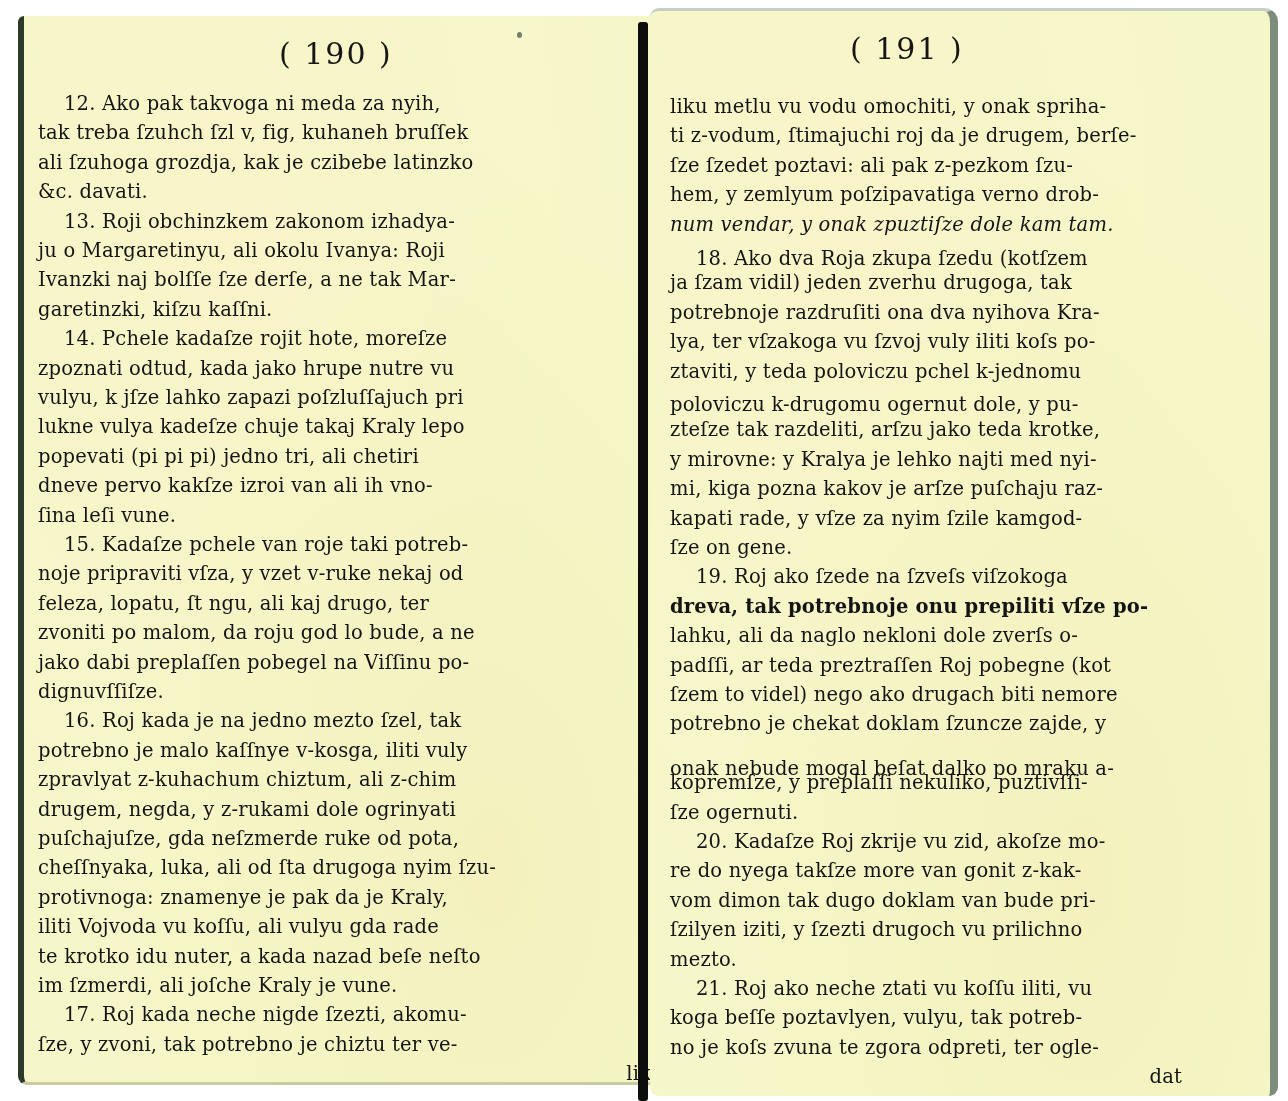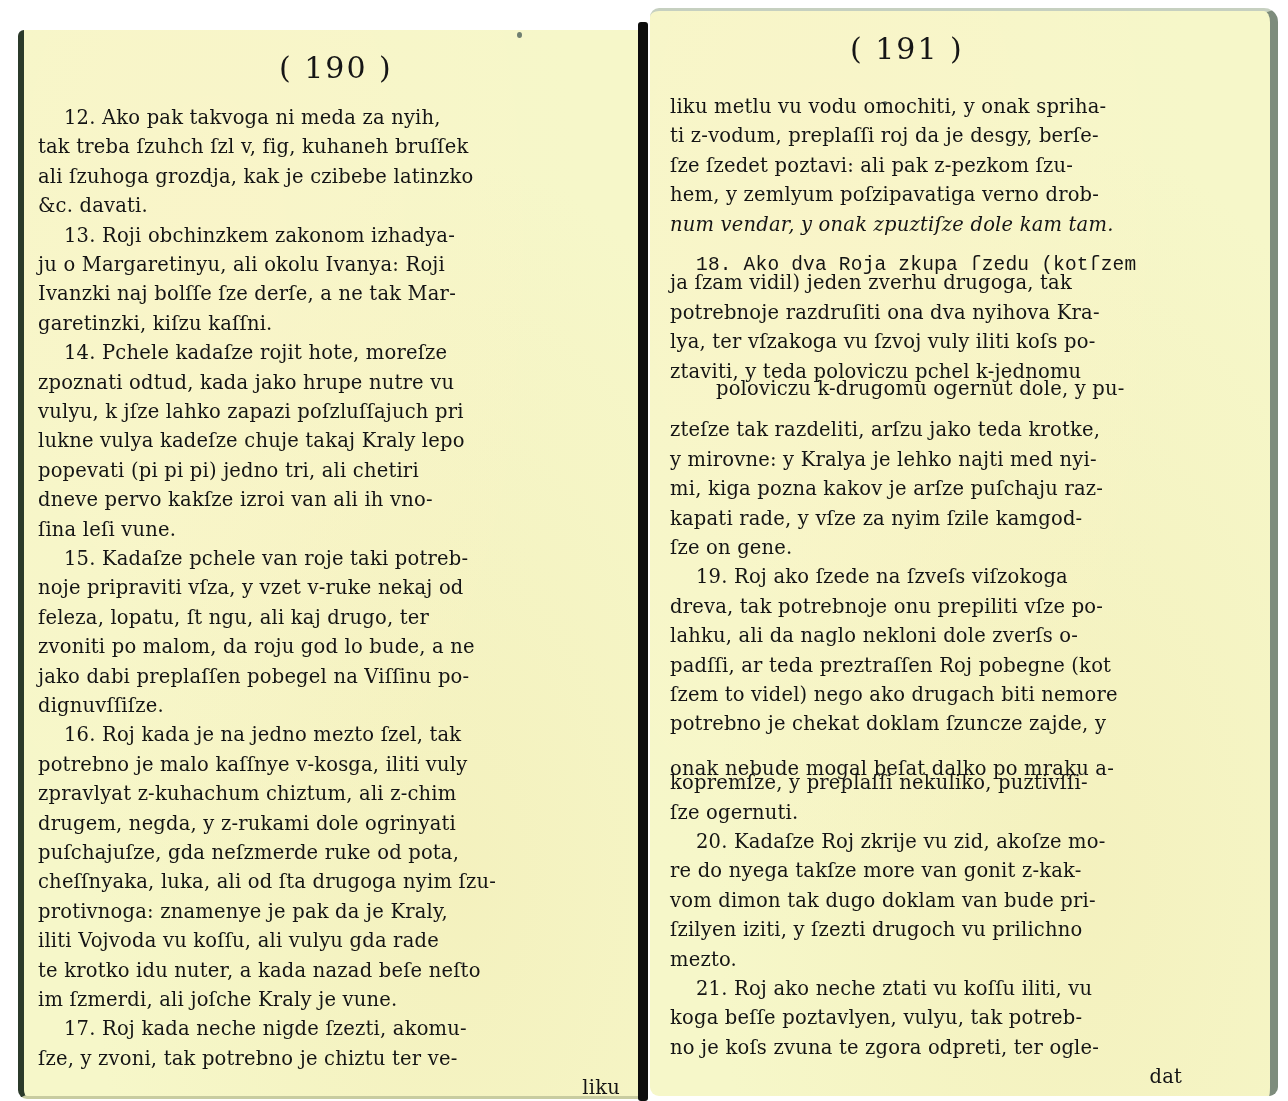--- a/index.html
+++ b/index.html
@@ -24,26 +24,27 @@
     position: absolute;
     background: #f6f7c9;
     background-image:
       radial-gradient(ellipse at 30% 20%, rgba(255,240,200,0.35), rgba(0,0,0,0) 60%),
       radial-gradient(ellipse at 70% 80%, rgba(240,230,170,0.35), rgba(0,0,0,0) 60%);
     overflow: hidden;
     border-radius: 9px;
   }
   .page-left {
     left: 18px;
-    top: 30px;
+    top: 16px;
     width: 624px;
     height: 1066px;
     border-left: 6px solid #2b3a2a;
     border-bottom: 3px solid #c8cca0;
     border-top-left-radius: 6px;
+    padding-left: 44px;
   }
   .page-right {
     left: 650px;
     top: 8px;
     width: 620px;
     height: 1085px;
     border-right: 8px solid #7d8c7c;
     border-top: 3px solid #c6d0c0;
     border-top-right-radius: 14px;
   }
@@ -133,37 +134,37 @@
     <div class="line catch" id="left-catch" style="top: 1046.2px;">liku</div>
   </div>
 
   <div class="gutter"></div>
 
   <div class="page page-right">
     <div class="page-number">( 191 )</div>
     <span class="speck" style="left:233px;top:90px;width:4px;height:4px;"></span>
     <div id="right-lines">
         <div class="line" style="top: 84px;">liku metlu vu vodu omochiti, y onak spriha-</div>
-        <div class="line" style="top: 113.4px;">ti z-vodum, preplaſſi roj da je desgy, berſe-</div>
+        <div class="line" style="top: 113.4px;">ti z-vodum, ſtimajuchi roj da je drugem, berſe-</div>
         <div class="line" style="top: 142.8px;">ſze ſzedet poztavi: ali pak z-pezkom ſzu-</div>
         <div class="line" style="top: 172.2px;">hem, y zemlyum poſzipavatiga verno drob-</div>
         <div class="line" style="top: 201.6px; font-style: italic;">num vendar, y onak zpuztiſze dole kam tam.</div>
-        <div class="line indent" style="top: 242px; font-family: Liberation Mono, monospace;">18. Ako dva Roja zkupa ſzedu (kotſzem</div>
+        <div class="line indent" style="top: 236px;">18. Ako dva Roja zkupa ſzedu (kotſzem</div>
         <div class="line" style="top: 260.4px;">ja ſzam vidil) jeden zverhu drugoga, tak</div>
         <div class="line" style="top: 289.8px;">potrebnoje razdruſiti ona dva nyihova Kra-</div>
         <div class="line" style="top: 319.2px;">lya, ter vſzakoga vu ſzvoj vuly iliti koſs po-</div>
         <div class="line" style="top: 348.6px;">ztaviti, y teda poloviczu pchel k-jednomu</div>
-        <div class="line" style="top: 366px; margin-left: 46px;">poloviczu k-drugomu ogernut dole, y pu-</div>
+        <div class="line" style="top: 382px;">poloviczu k-drugomu ogernut dole, y pu-</div>
         <div class="line" style="top: 407.4px;">zteſze tak razdeliti, arſzu jako teda krotke,</div>
         <div class="line" style="top: 436.8px;">y mirovne: y Kralya je lehko najti med nyi-</div>
         <div class="line" style="top: 466.2px;">mi, kiga pozna kakov je arſze puſchaju raz-</div>
         <div class="line" style="top: 495.6px;">kapati rade, y vſze za nyim ſzile kamgod-</div>
         <div class="line" style="top: 525px;">ſze on gene.</div>
         <div class="line indent" style="top: 554.4px;">19. Roj ako ſzede na ſzveſs viſzokoga</div>
-        <div class="line" style="top: 583.8px;">dreva, tak potrebnoje onu prepiliti vſze po-</div>
+        <div class="line" style="top: 583.8px; font-weight: bold;">dreva, tak potrebnoje onu prepiliti vſze po-</div>
         <div class="line" style="top: 613.2px;">lahku, ali da naglo nekloni dole zverſs o-</div>
         <div class="line" style="top: 642.6px;">padſſi, ar teda preztraſſen Roj pobegne (kot</div>
         <div class="line" style="top: 672px;">ſzem to videl) nego ako drugach biti nemore</div>
         <div class="line" style="top: 701.4px;">potrebno je chekat doklam ſzuncze zajde, y</div>
         <div class="line" style="top: 746px;">onak nebude mogal beſat dalko po mraku a-</div>
         <div class="line" style="top: 760.2px;">kopremſze, y preplaſſi nekuliko, puztivſſi-</div>
         <div class="line" style="top: 789.6px;">ſze ogernuti.</div>
         <div class="line indent" style="top: 819px;">20. Kadaſze Roj zkrije vu zid, akoſze mo-</div>
         <div class="line" style="top: 848.4px;">re do nyega takſze more van gonit z-kak-</div>
         <div class="line" style="top: 877.8px;">vom dimon tak dugo doklam van bude pri-</div>

